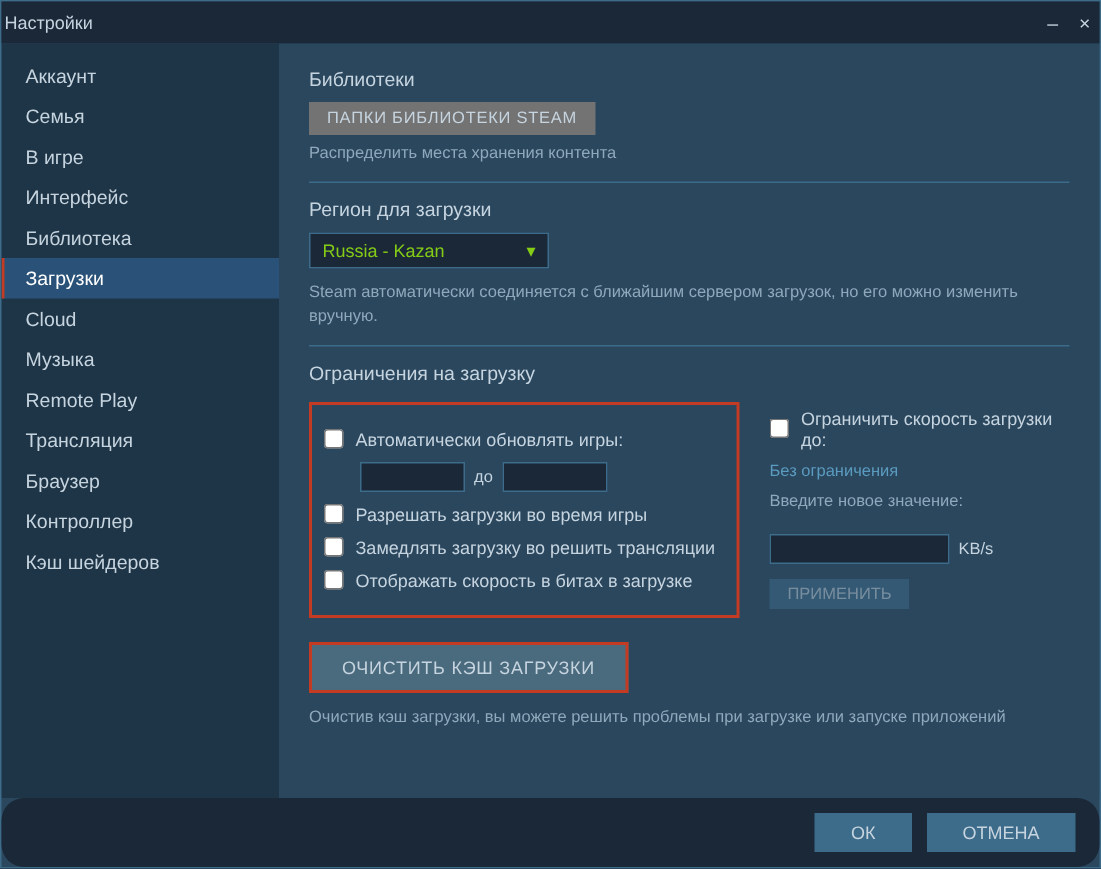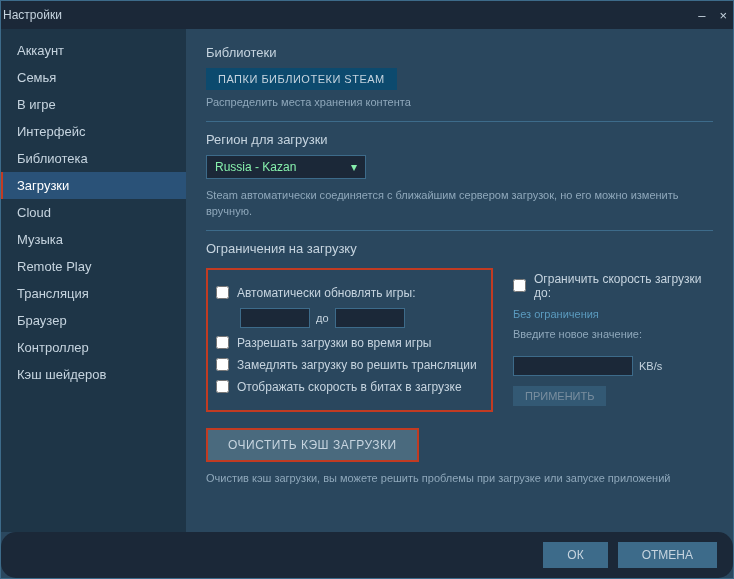--- a/index.html
+++ b/index.html
@@ -77,39 +77,39 @@
       overflow-y: auto;
       color: #c6d4df;
       font-size: 12px;
     }
     .section-title {
       color: #c6d4df;
       font-size: 13px;
       margin-bottom: 8px;
     }
     .btn-flat {
-      background: #0c4a6e;
+      background: #737373;
       color: #c6d4df;
       border: none;
       padding: 5px 12px;
       font-size: 11px;
       cursor: pointer;
       text-transform: uppercase;
       letter-spacing: 0.5px;
     }
     .dropdown-row {
       display: flex;
       align-items: center;
       gap: 6px;
       margin: 8px 0;
     }
     .dropdown {
       background: #1b2838;
       border: 1px solid #3d6b8a;
-      color: #86efac;
+      color: #84cc16;
       padding: 4px 8px;
       font-size: 12px;
       min-width: 160px;
       cursor: pointer;
       display: flex;
       align-items: center;
       justify-content: space-between;
     }
     .info-text {
       color: #8fa8bb;

